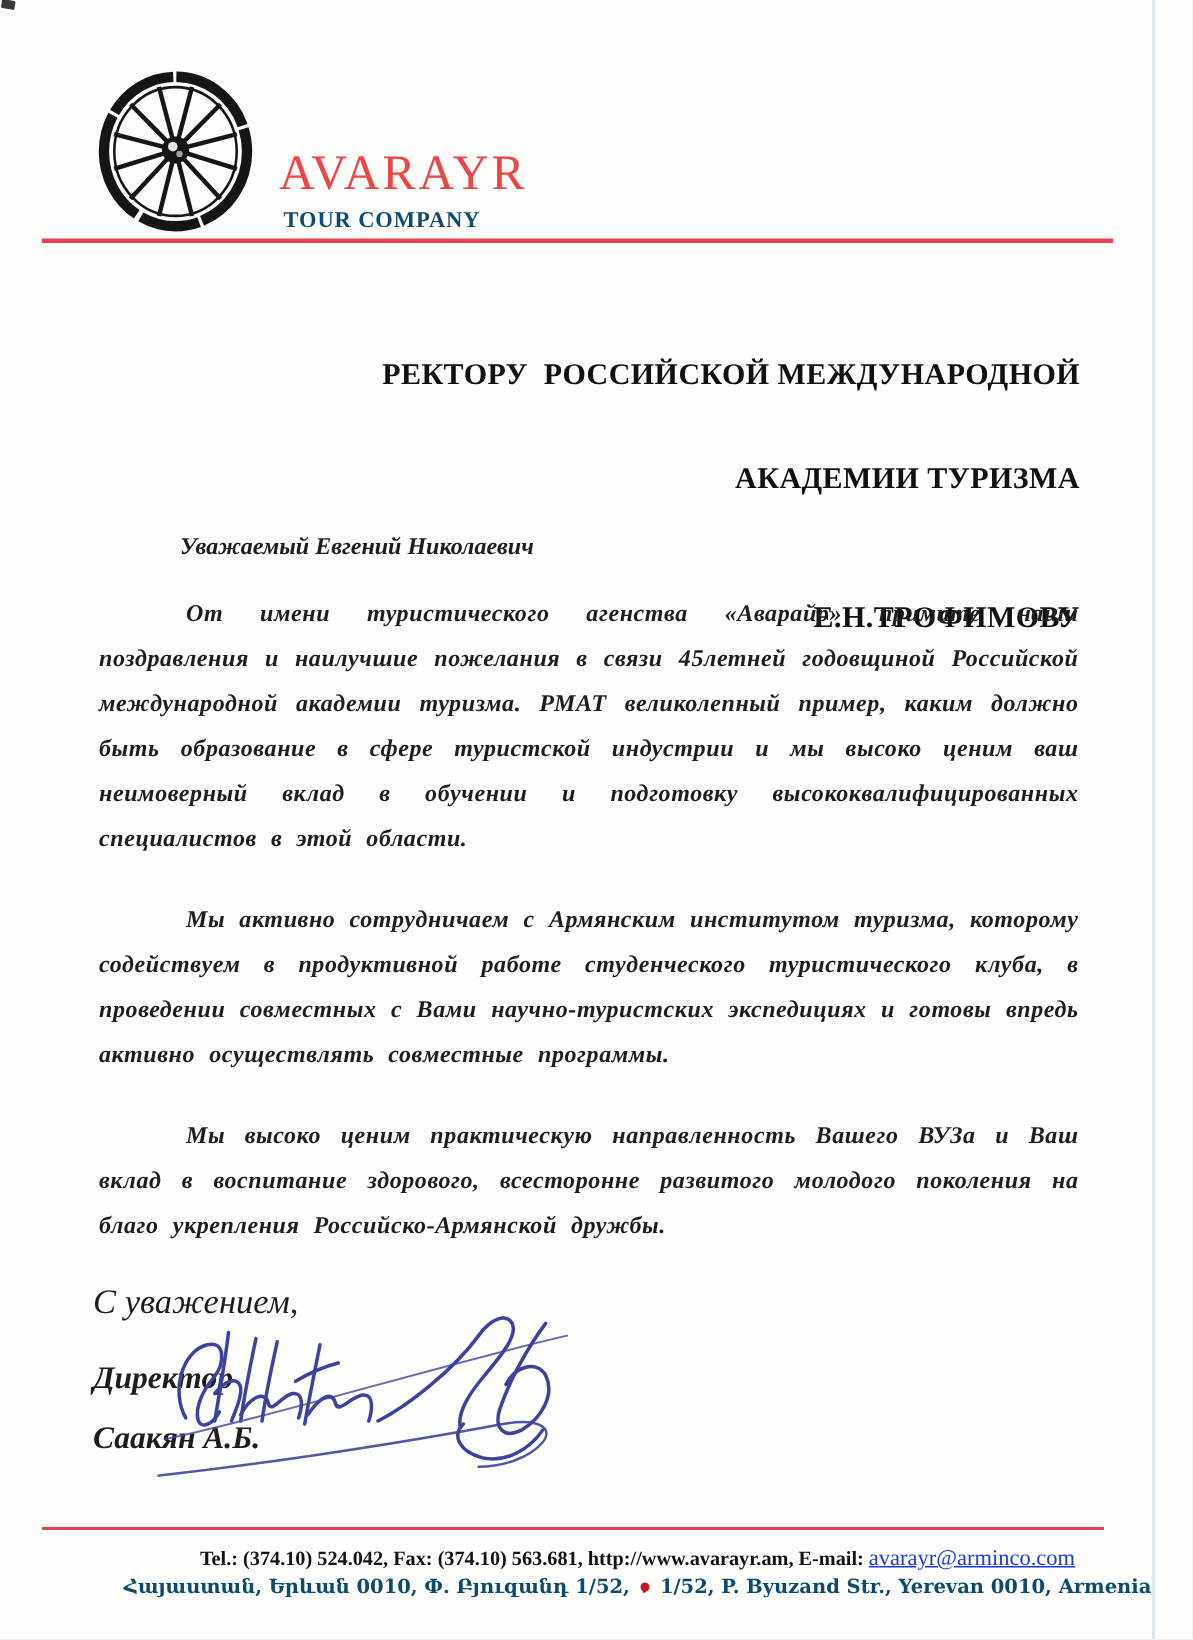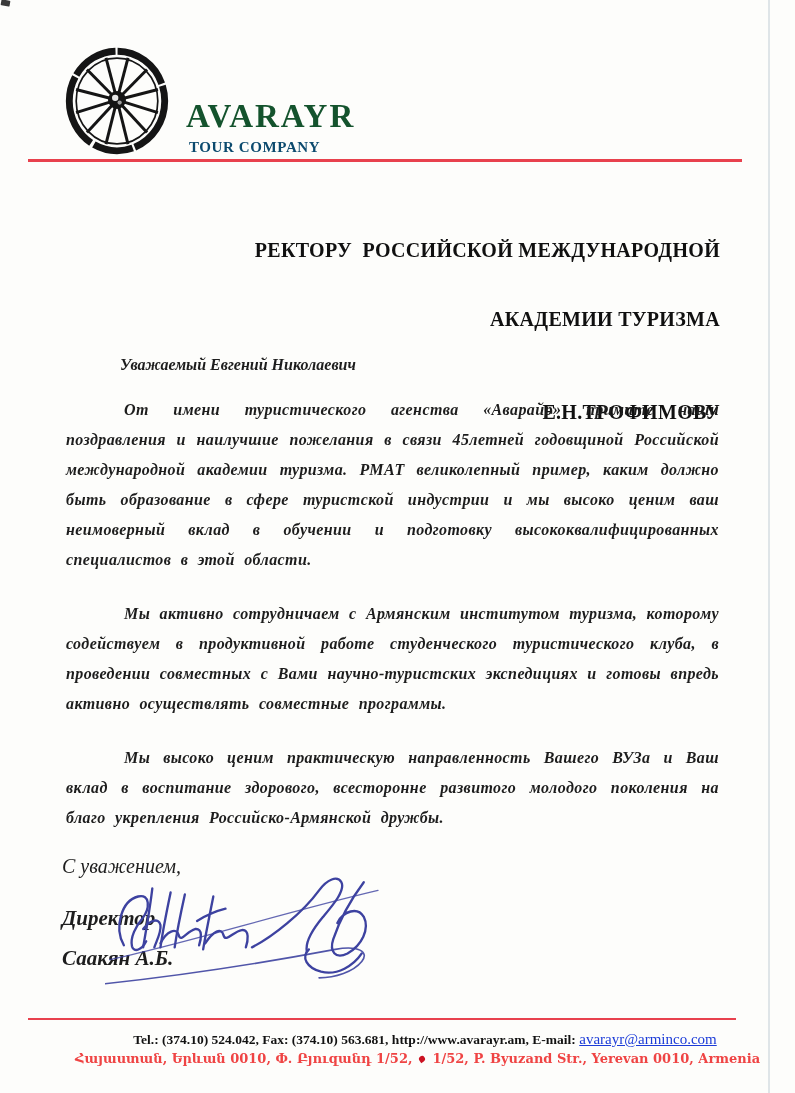--- a/index.html
+++ b/index.html
@@ -13,22 +13,22 @@
     color:#1d1d1d;
   }
   
   .scan-speck{position:absolute;left:1px;top:0;width:9px;height:6px;background:#3a3a3a;border-radius:1px;transform:rotate(10deg);}
   .scan-line{position:absolute;left:768px;top:0;width:2px;height:100%;background:rgba(165,182,198,.35);}
 
   
   .logo{position:absolute;left:64px;top:44px;width:106px;height:114px;}
   .brand-name{
     position:absolute;left:186px;top:100px;
-    font-size:33px;font-weight:bold;letter-spacing:2px;
-    color:#14532d;line-height:1;
+    font-size:33px;font-weight:normal;letter-spacing:2px;
+    color:#ef4444;line-height:1;
   }
   .brand-sub{
     position:absolute;left:189px;top:140px;
     font-size:15px;font-weight:bold;letter-spacing:.6px;
     color:#0c4a6e;line-height:1;
   }
   .rule-top{position:absolute;left:28px;top:159px;width:714px;height:3px;background:#e8414d;}
 
   
   .recipient{
@@ -40,35 +40,35 @@
 
   
   .body-block{position:absolute;left:62px;top:350px;width:657px;font-style:italic;font-size:16px;line-height:30px;font-weight:bold;}
   .salutation{margin:0 0 15px 58px;}
   .body-block p{
     margin:0 0 24px 4px;
     text-align:justify;
     text-indent:58px;
     letter-spacing:.4px;word-spacing:5px;
   }
-  .closing{position:absolute;left:62px;top:855px;font-style:italic;font-size:20px;}
+  .closing{position:absolute;left:62px;top:855px;font-style:italic;font-size:23px;}
   .sig-title{position:absolute;left:62px;top:906px;font-style:italic;font-weight:bold;font-size:21px;}
   .sig-name{position:absolute;left:62px;top:946px;font-style:italic;font-weight:bold;font-size:21px;}
   .signature-svg{position:absolute;left:105px;top:866px;width:300px;height:122px;}
 
   
   .rule-bottom{position:absolute;left:28px;top:1018px;width:708px;height:2px;background:#e8414d;}
   .footer-line1{
     position:absolute;left:75px;top:1031px;width:700px;
     text-align:center;font-weight:bold;font-size:13.5px;color:#121212;
   }
   .footer-line1 a{color:#1b3bd8;text-decoration:underline;font-size:15px;font-weight:normal;}
   .footer-line2{
     position:absolute;left:75px;top:1051px;width:700px;
-    text-align:left;font-weight:bold;font-size:13px;color:#ef4444;
+    text-align:center;font-weight:bold;font-size:13px;color:#0c4a6e;
     font-family:"DejaVu Serif","DejaVu Sans",serif;
   }
   .red-dot{
     display:inline-block;width:6px;height:6px;border-radius:50% 50% 50% 0;
     background:#cc1322;margin:0 7px 1px 7px;transform:rotate(-35deg);
   }
 </style>
 </head>
 <body>
 

